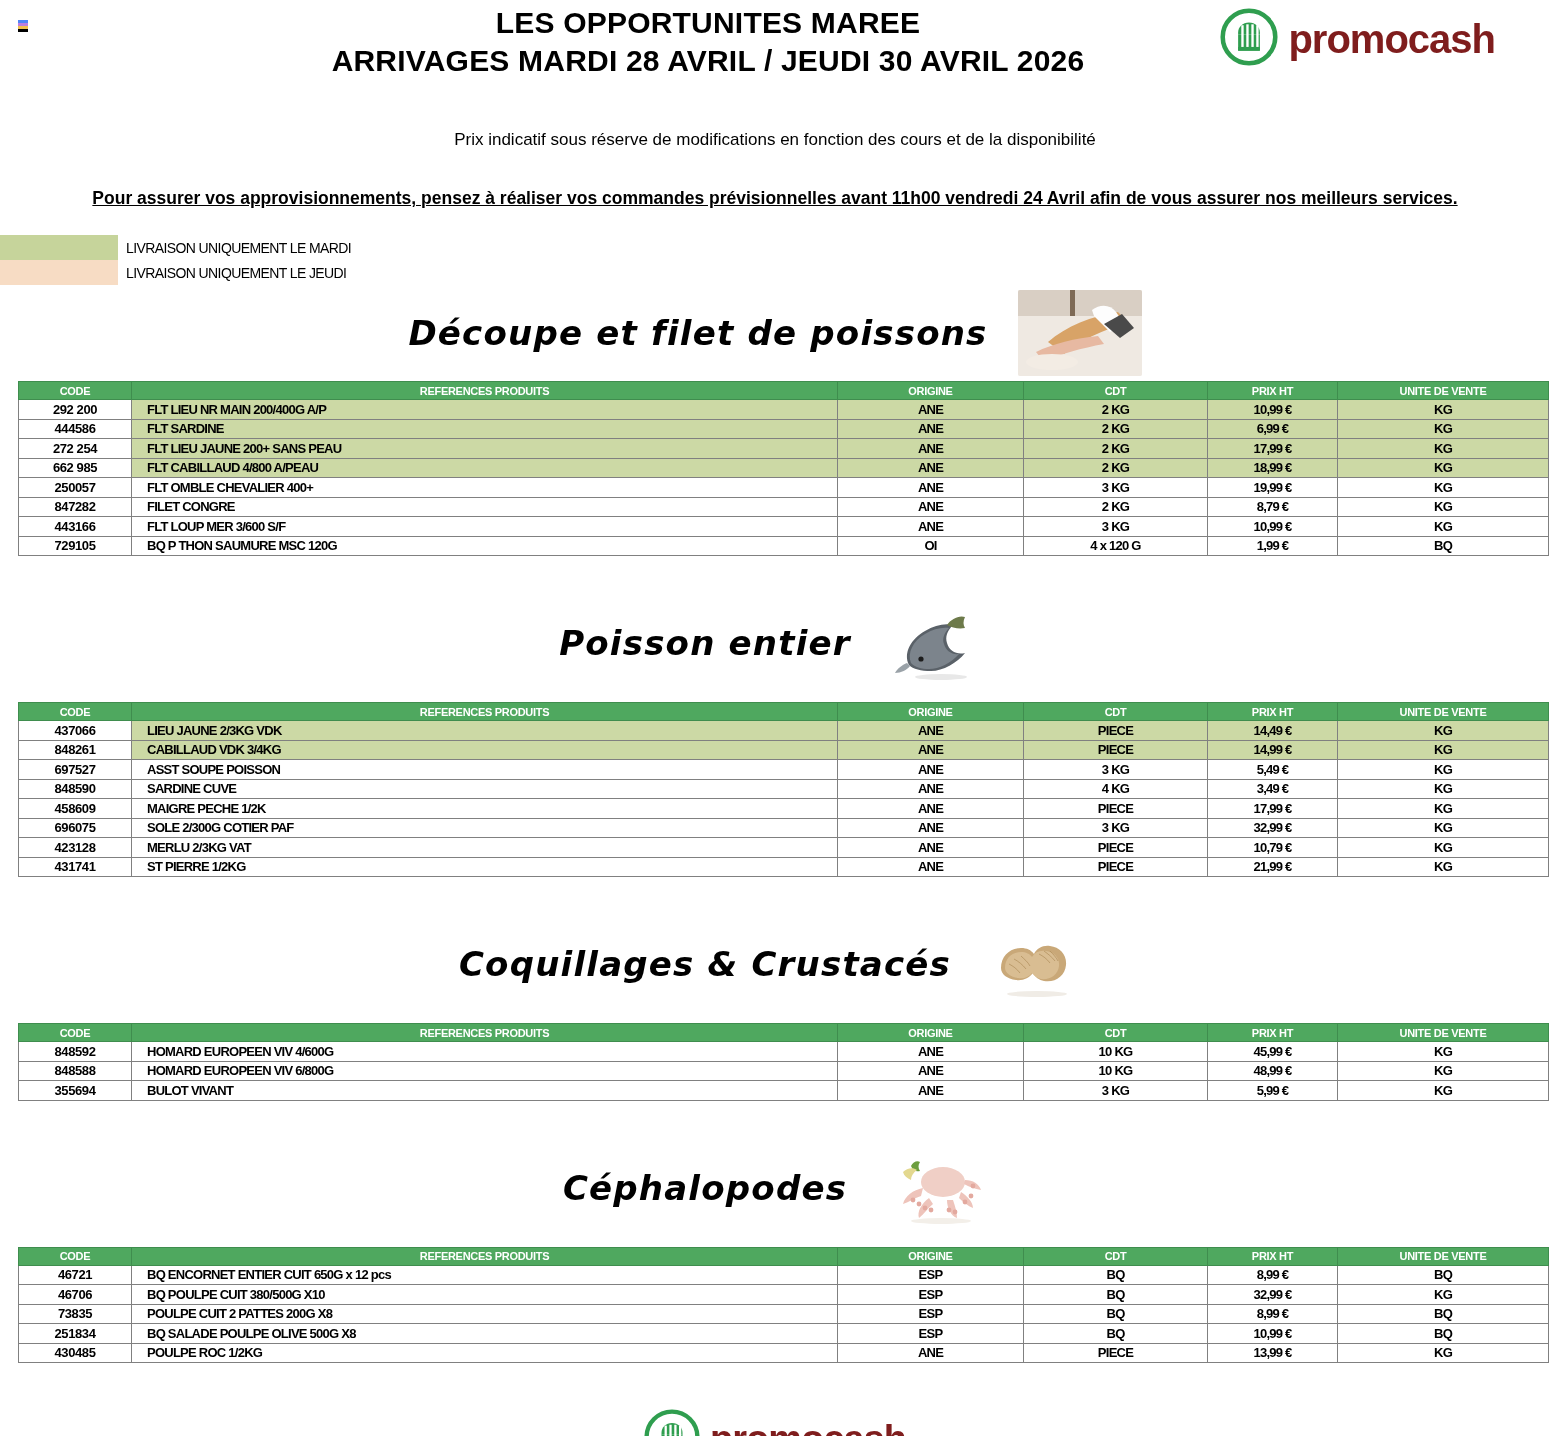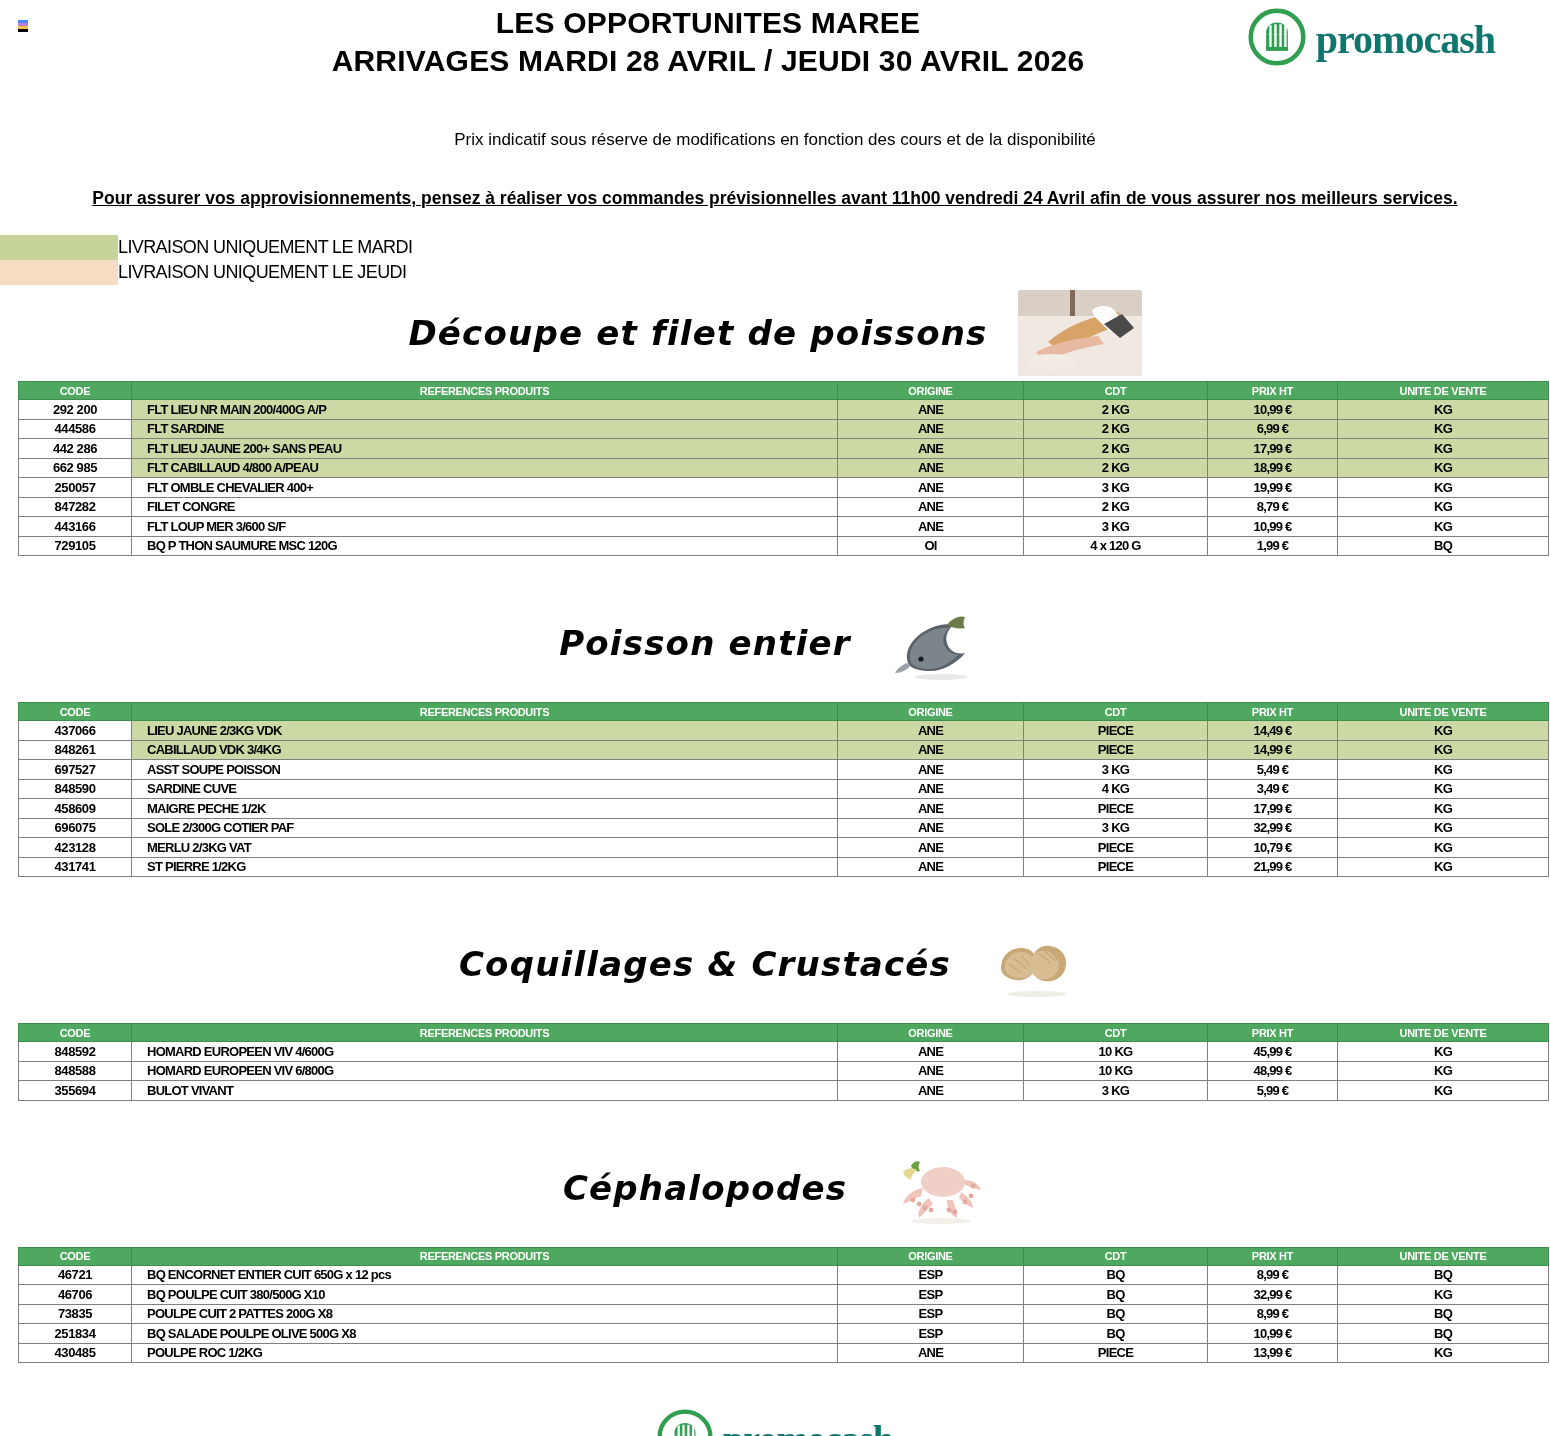--- a/index.html
+++ b/index.html
@@ -39,42 +39,42 @@
   }
   .brand-top{
     position:absolute;right:55px;top:8px;
     display:flex;align-items:center;gap:12px;
   }
 
   
   .pc-logo{display:flex;align-items:center;gap:10px;}
   .pc-mark{position:relative;display:block;}
   .pc-word{
-    color:#0f766e;font-weight:bold;letter-spacing:-1px;
-    font-family:Liberation Serif, serif;
+    color:#7f1d1d;font-weight:bold;letter-spacing:-1px;
+    font-family:Liberation Sans, sans-serif;
   }
 
   
   .intro{
     text-align:center;font-size:17px;margin-top:40px;
   }
   .notice{
     margin-top:38px;
     font-size:17.5px;font-weight:bold;
     text-decoration:underline;
     text-align:center;
     padding:0 87px;
   }
 
   
   .legend{margin-top:26px;padding-left:0;}
   .legend-row{display:flex;align-items:center;height:25px;}
   .legend-swatch{width:118px;height:25px;display:block;}
   .legend-label{
-    font-size:18px;letter-spacing:-.6px;
+    font-size:14px;margin-left:8px;letter-spacing:-.6px;
     font-family:"Liberation Sans", sans-serif;
   }
 
   
   .section-head{
     position:relative;height:96px;
     display:flex;align-items:center;justify-content:center;
     gap:30px;
   }
   .section-title{
@@ -232,21 +232,21 @@
         </tr>
         <tr class="hl-green">
           <td class="code">444586</td>
           <td class="ref">FLT SARDINE</td>
           <td>ANE</td>
           <td>2 KG</td>
           <td>6,99 €</td>
           <td>KG</td>
         </tr>
         <tr class="hl-green">
-          <td class="code">442 286</td>
+          <td class="code">272 254</td>
           <td class="ref">FLT LIEU JAUNE 200+ SANS PEAU</td>
           <td>ANE</td>
           <td>2 KG</td>
           <td>17,99 €</td>
           <td>KG</td>
         </tr>
         <tr class="hl-green">
           <td class="code">662 985</td>
           <td class="ref">FLT CABILLAUD 4/800 A/PEAU</td>
           <td>ANE</td>

